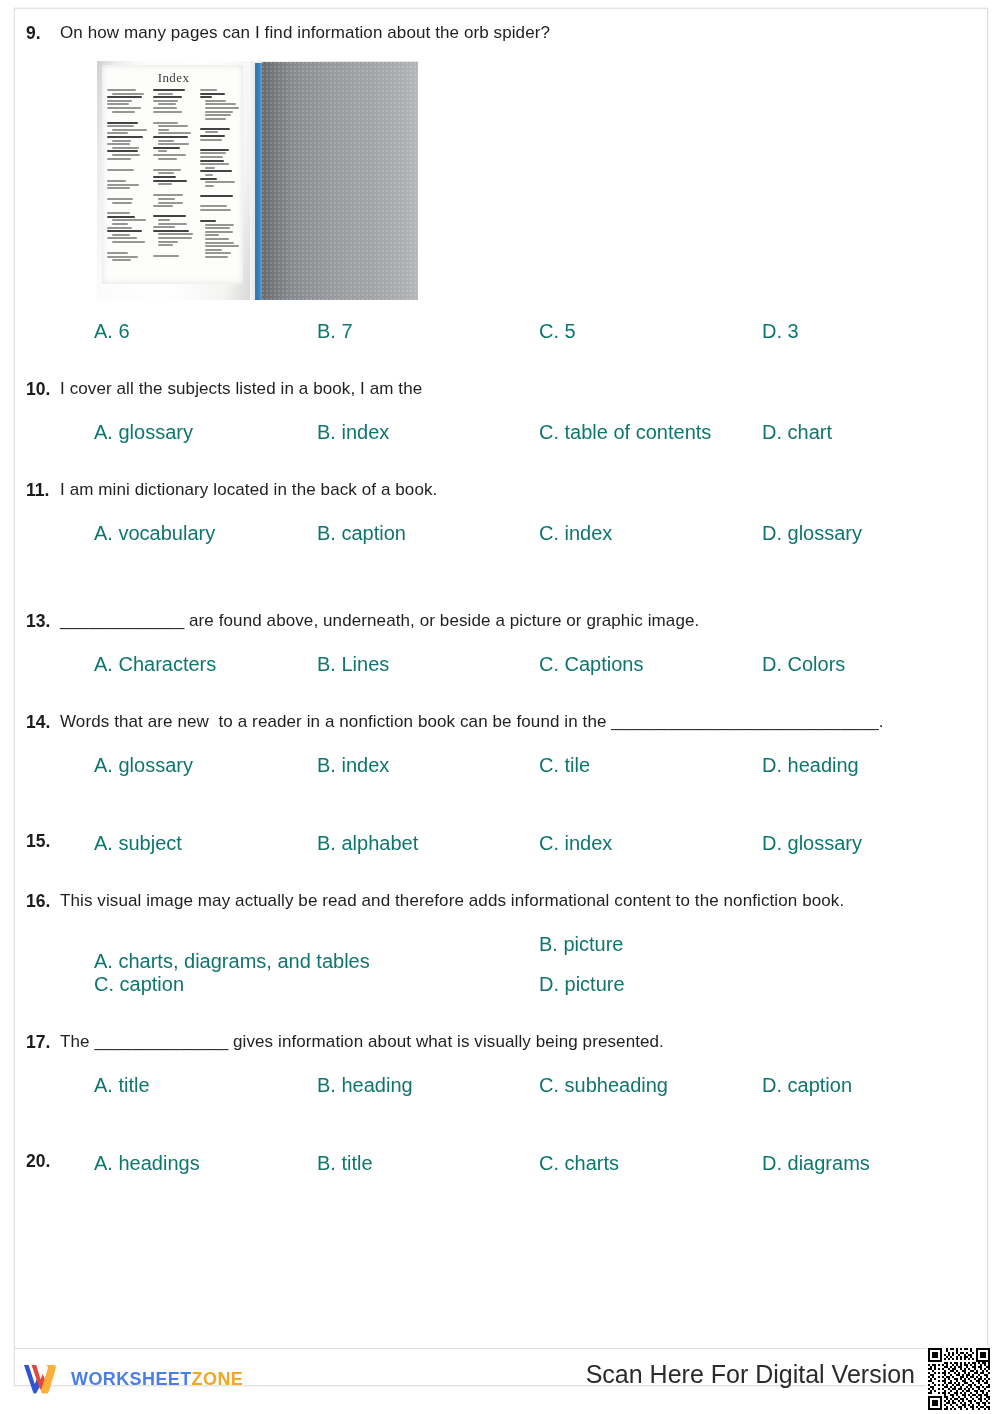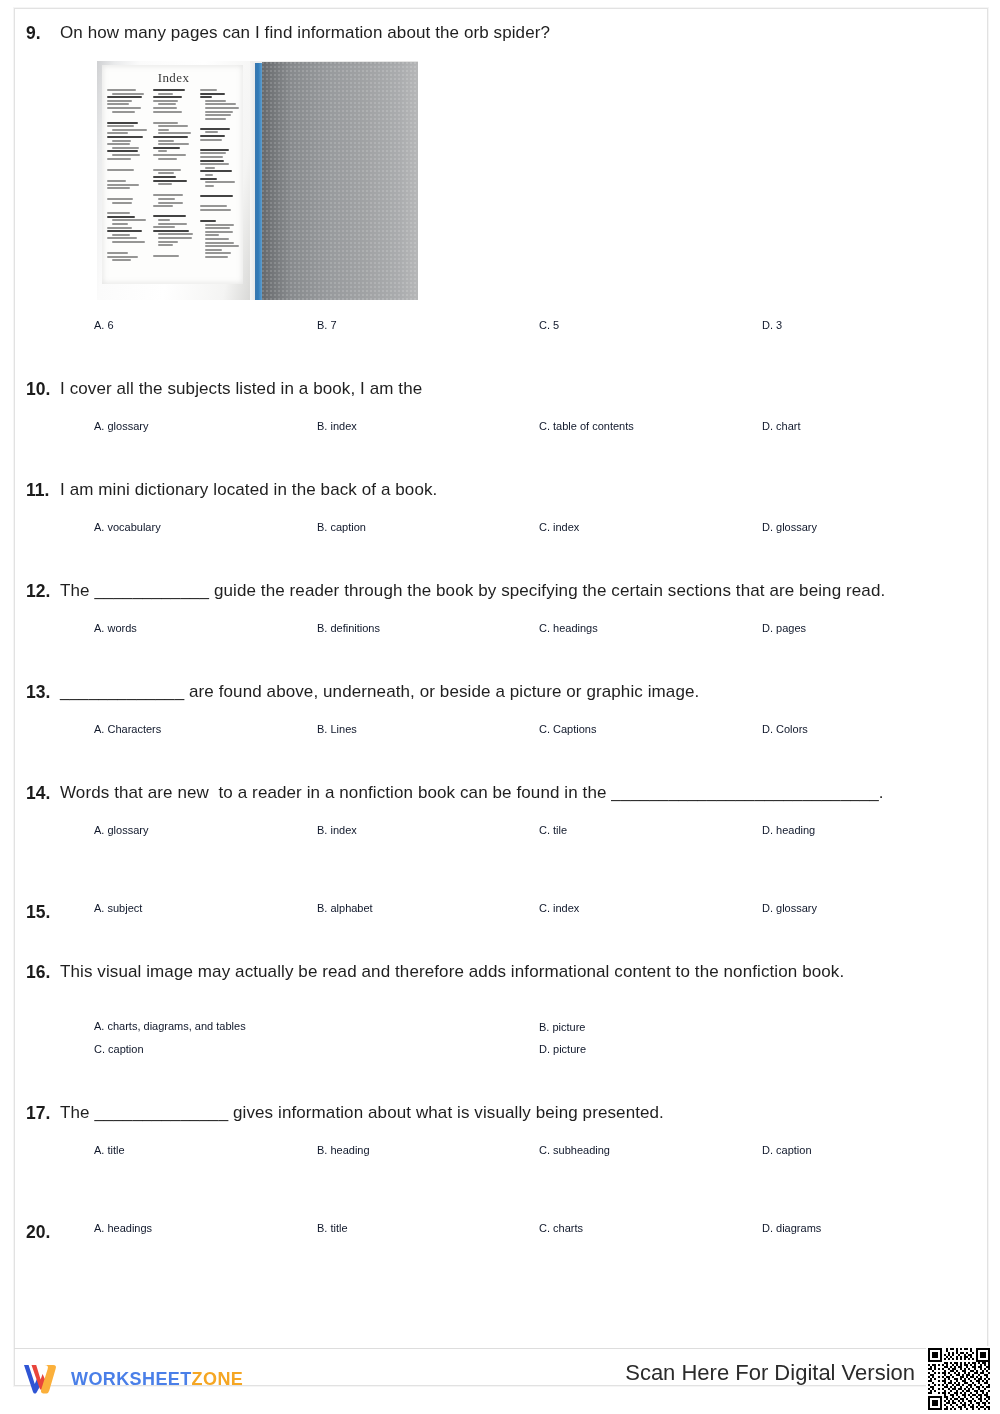--- a/index.html
+++ b/index.html
@@ -54,33 +54,33 @@
     white-space: pre-wrap;
   }
   .opts {
     position: relative;
     height: 30px;
     margin-top: 18px;
   }
   .opts.two-row { height: 70px; }
   .opt {
     position: absolute;
-    font-size: 11px;
-    color: #0f172a;
+    font-size: 20px;
+    color: #0f766e;
     line-height: 1.3;
     white-space: nowrap;
   }
   
   .col-a { left: 34px; }
   .col-b { left: 257px; }
   .col-c { left: 479px; }
   .col-d { left: 702px; }
   
   .w2-a { left: 34px;  top: 17px; }
-  .w2-b { left: 479px; top: 18px; }
+  .w2-b { left: 479px; top: 0; }
   .w2-c { left: 34px;  top: 40px; }
   .w2-d { left: 479px; top: 40px; }
 
   .q-gap { height: 30px; }
 
   
   .book-figure {
     position: relative;
     margin: 16px 0 0 37px;
     width: 321px;
@@ -191,21 +191,21 @@
     font-size: 18px;
     font-weight: bold;
     letter-spacing: .4px;
     white-space: nowrap;
   }
   .logo-worksheet { color: #4a7fe8; }
   .logo-zone { color: #f5a623; }
   .scan-text {
     position: absolute;
     right: 85px; top: 36px;
-    font-size: 22px;
+    font-size: 25px;
     color: #2b2b2b;
     white-space: nowrap;
   }
   .qr {
     position: absolute;
     right: 8px; top: 22px;
     width: 66px; height: 66px;
     background: #ffffff;
   }
 </style>
@@ -395,30 +395,20 @@
       <div class="opts">
         <span class="opt col-a">A. vocabulary</span>
         <span class="opt col-b">B. caption</span>
         <span class="opt col-c">C. index</span>
         <span class="opt col-d">D. glossary</span>
       </div>
     </div>
 
     <div class="q-gap"></div>
 
-    <div class="q">
-      <span class="q-num">12.</span>
-      <span class="q-text">The ____________ guide the reader through the book by specifying the certain sections that are being read.</span>
-      <div class="opts">
-        <span class="opt col-a">A. words</span>
-        <span class="opt col-b">B. definitions</span>
-        <span class="opt col-c">C. headings</span>
-        <span class="opt col-d">D. pages</span>
-      </div>
-    </div>
 
     <div class="q-gap"></div>
 
     <div class="q">
       <span class="q-num">13.</span>
       <span class="q-text">_____________ are found above, underneath, or beside a picture or graphic image.</span>
       <div class="opts">
         <span class="opt col-a">A. Characters</span>
         <span class="opt col-b">B. Lines</span>
         <span class="opt col-c">C. Captions</span>

